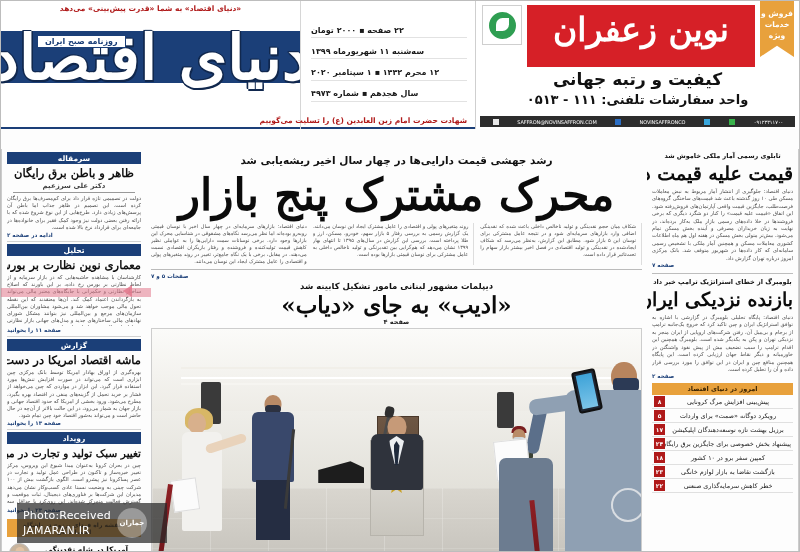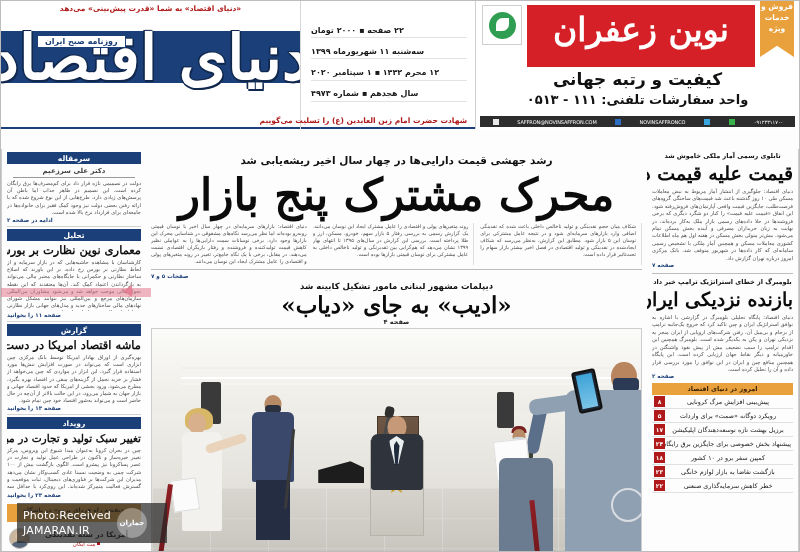--- a/index.html
+++ b/index.html
@@ -130,21 +130,21 @@
   .ad-ribbon {
     position: absolute;
     top: 0; right: 5px;
     width: 34px; height: 56px;
     background: #e8a13c;
     color: #ffffff;
     font-size: 7.5px;
     font-weight: bold;
     line-height: 11px;
     text-align: center;
-    padding-top: 0;
+    padding-top: 7px;
     clip-path: polygon(0 0, 100% 0, 100% 100%, 50% 80%, 0 100%);
   }
   .ad-logobox {
     position: absolute;
     top: 4px; left: 6px;
     width: 40px; height: 40px;
     border: 1px solid #cfcfcf;
     background: #fff;
     display: flex; align-items: center; justify-content: center;
   }
@@ -854,20 +854,21 @@
     </div>
 
   </div>
 
   <div class="content">
 
     <div class="rightcol">
 
       <div>
         <div class="sec-tag">سرمقاله</div>
+        <div class="sb-title">ظاهر و باطن برق رایگان</div>
         <div class="sb-author">دکتر علی سرزعیم</div>
         <div class="sb-body" style="max-height:40px">دولت در تصمیمی تازه قرار داد برای کم‌مصرف‌ها برق رایگان کرده است. این تصمیم در ظاهر جذاب اما باطن آن پرسش‌های زیادی دارد. طرح‌هایی از این نوع شروع شده که با ارائه‌ رفتن بعضی دولت نیز وجود کمک فقیر برای خانواده‌ها در جامعه‌ای برای قرارداد نرخ بالا شده است.</div>
         <div class="sb-more">ادامه در صفحه ۲</div>
       </div>
 
       <div class="sec-tag-wrap">
         <div class="sec-tag">تحلیل</div>
         <div class="sb-title">معماری نوین نظارت بر بورس</div>
         <div class="sb-body" style="max-height:52px;margin-top:2px">کارشناسان با مشاهده حاشیه‌هایی که در بازار سرمایه و از لحاظ نظارتی بر بورس رخ داده، بر این باورند که اصلاح ساختار نظارتی و حکمرانی با جایگاه‌های معتبر مالی می‌تواند به بازگرداندن اعتماد کمک کند. آن‌ها معتقدند که این نقطه‌ تحول مالی موجب خواهد شد و می‌شود مشاوران بین‌المللی سازمان‌های مرجع و بین‌المللی نیز بتوانند مشکل شورای نهادهای مالی ساختارهای جدید و مدل‌های جهانی بازار نظارتی در بازارهای مالی و سرمایه‌ای را بخوانند.</div>
         <div class="sb-more">صفحه ۱۱ را بخوانید</div>

